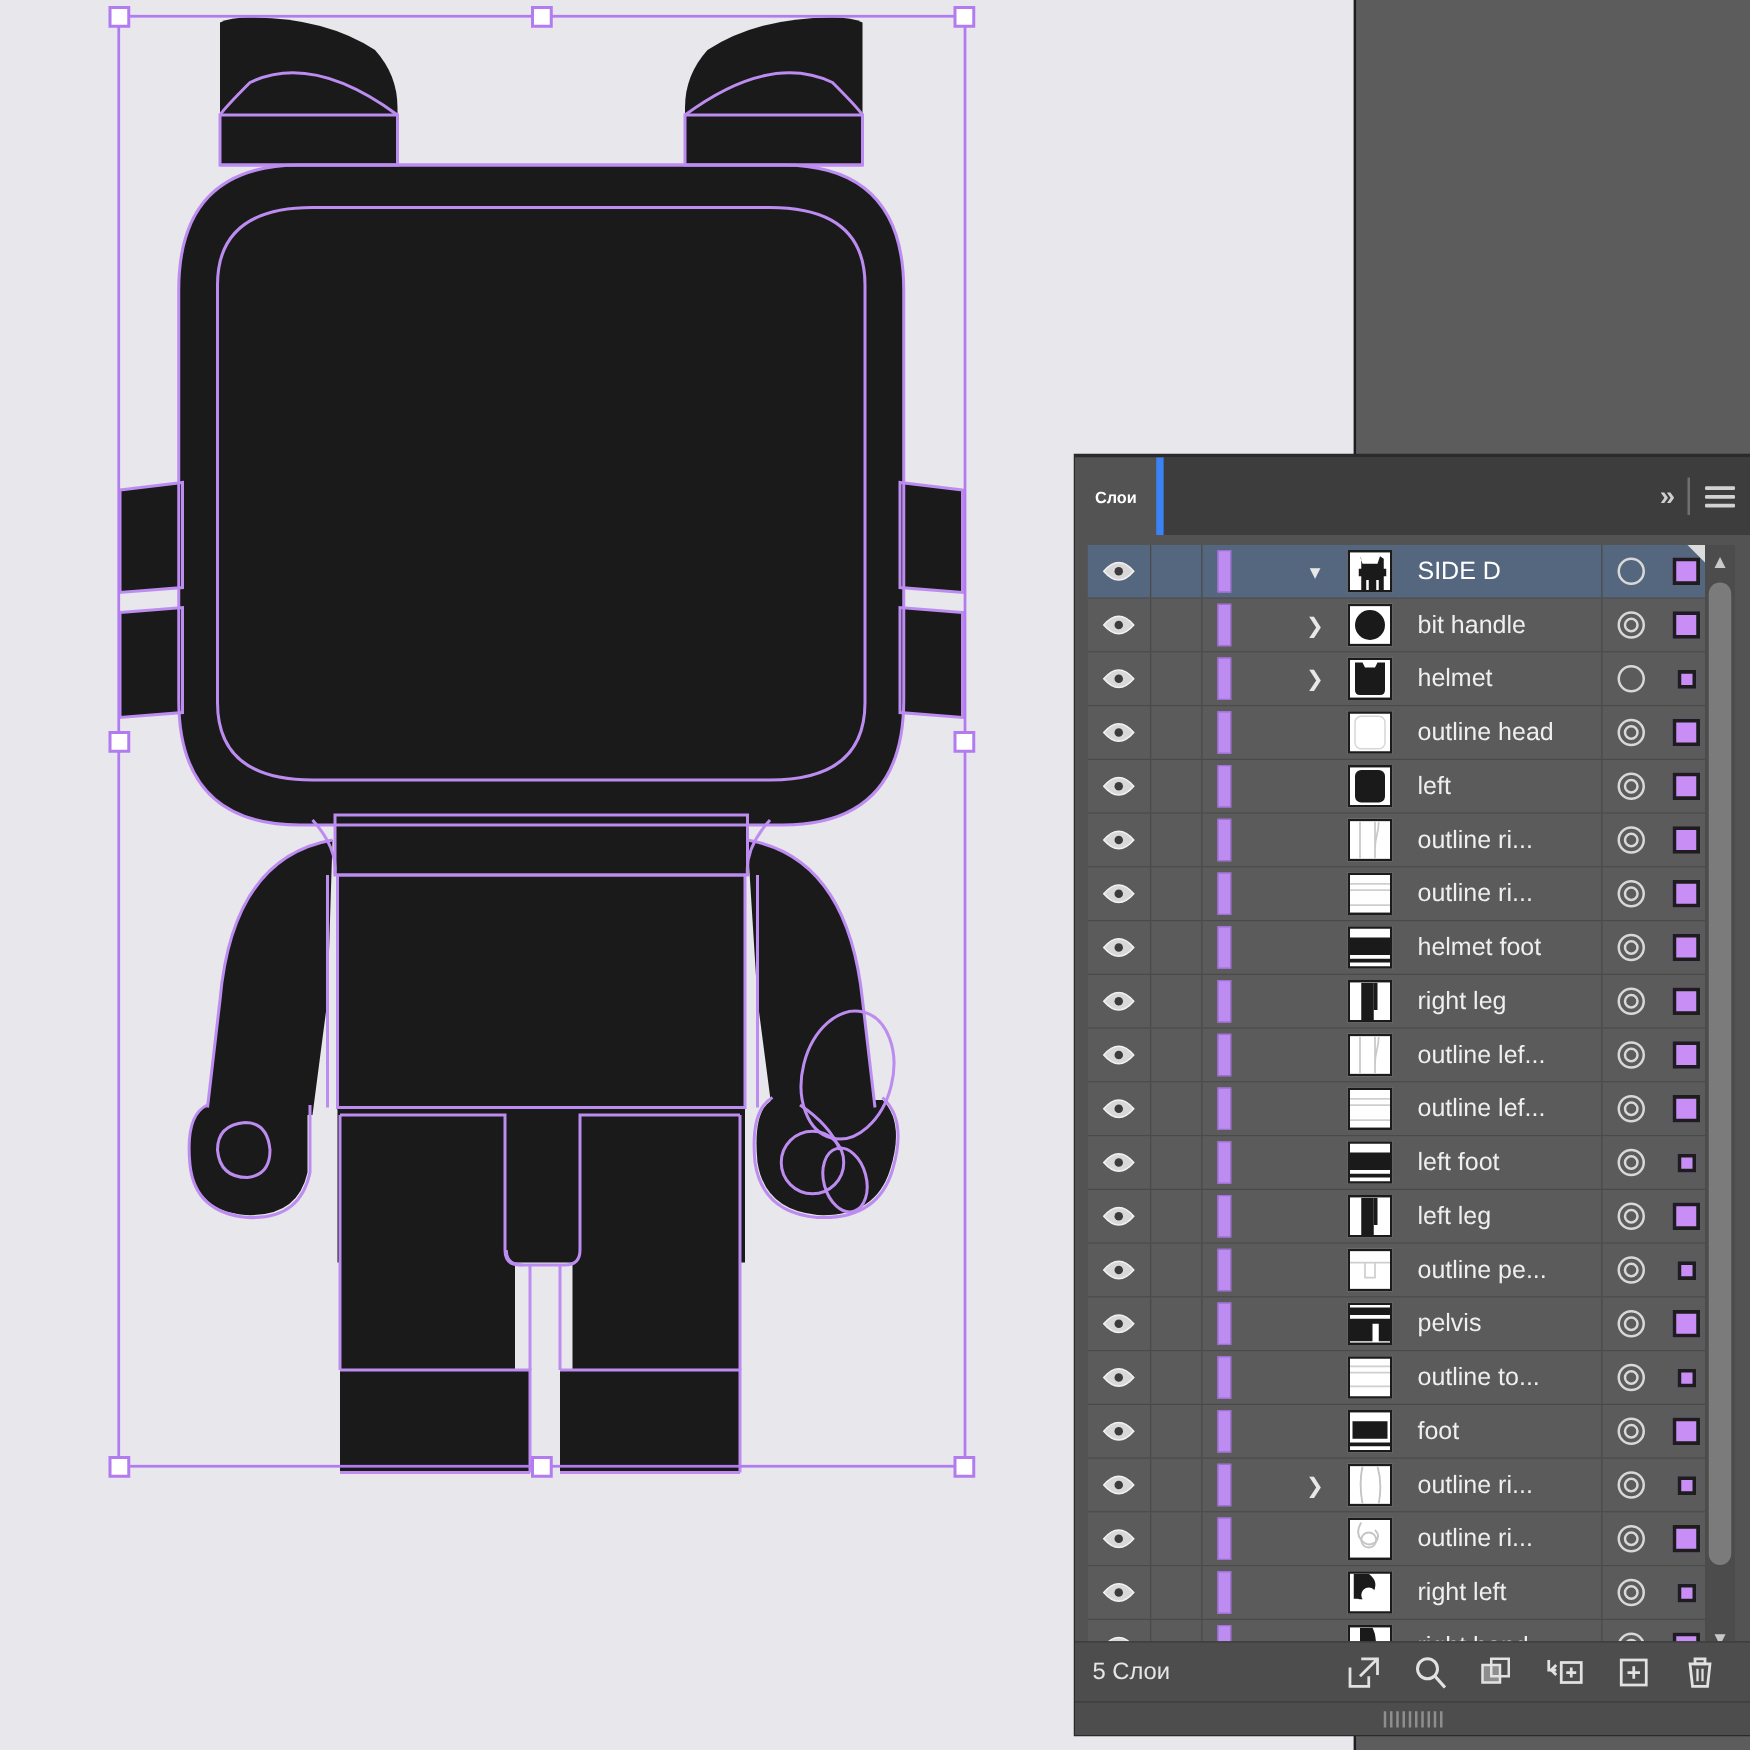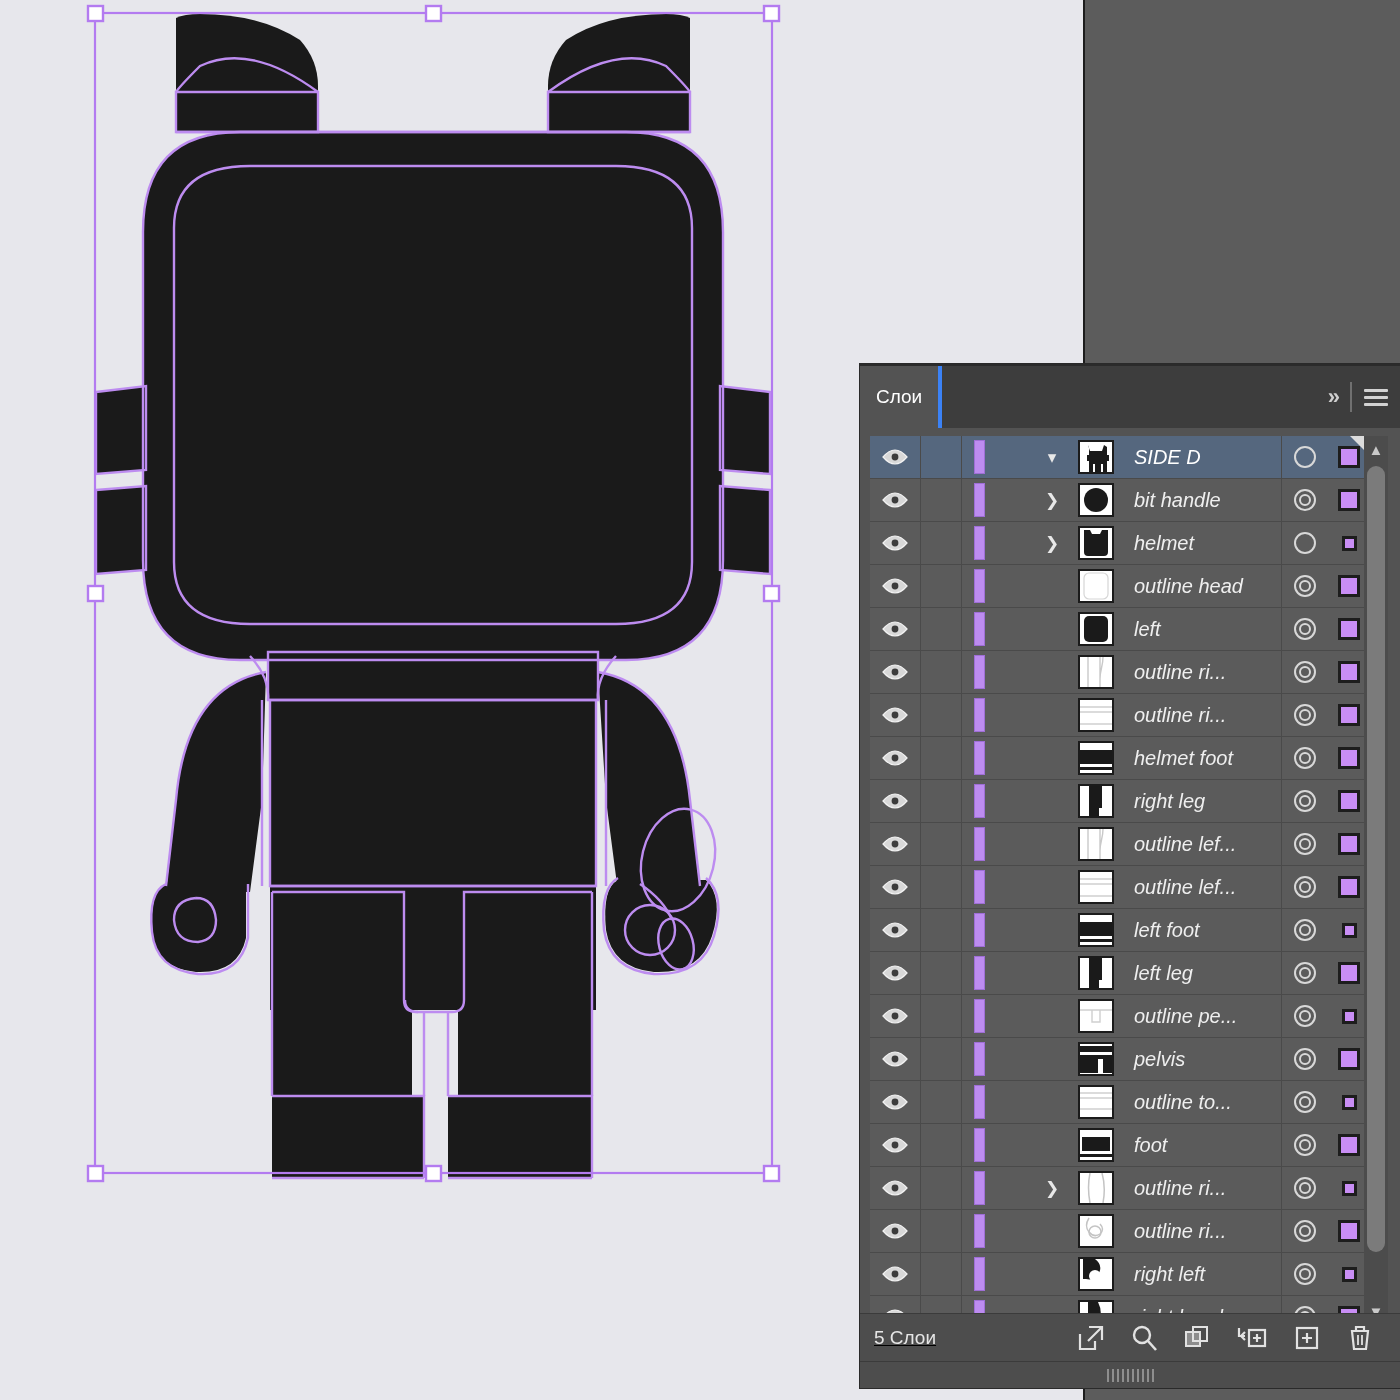--- a/index.html
+++ b/index.html
@@ -29,22 +29,22 @@
     box-shadow:0 0 0 1px #2a2a2a;
   }
   #panel-topline{position:absolute;left:0;top:0;width:540px;height:2px;background:#2b2b2b;}
 
   #tabbar{
     position:absolute;left:0;top:2px;width:540px;height:62px;
     background:#3d3d3d;display:flex;align-items:stretch;
   }
   .tab{
     display:flex;align-items:center;justify-content:center;
-    color:#b8b8b8;font-size:19px;font-weight:normal;
-    padding:0 16px;border-right:4px solid #3b82f6;
+    color:#b8b8b8;font-size:13px;font-weight:bold;
+    padding:0 16px;border-right:6px solid #3b82f6;
     background:#474747;white-space:nowrap;overflow:hidden;
   }
   .tab.active{background:#535353;color:#ffffff;}
   .tab-clip{max-width:148px;overflow:hidden;text-overflow:clip;display:block;}
   #tab-spacer{flex:1;background:#3d3d3d;border:0;}
   #tab-tools{
     display:flex;align-items:center;gap:12px;padding:0 12px;background:#3d3d3d;
   }
   .chev-more{color:#cfcfcf;font-size:22px;letter-spacing:-2px;font-weight:bold;}
   .vdiv{width:2px;height:30px;background:#707070;}
@@ -61,21 +61,21 @@
     border-bottom:1px solid #4a4a4a;background:#5b5b5b;
   }
   .row.sel{background:#55677e;}
   .c-eye{width:50px;height:100%;display:flex;align-items:center;justify-content:center;border-right:1px solid #4a4a4a;}
   .c-lock{width:40px;height:100%;border-right:1px solid #4a4a4a;}
   .c-color{width:52px;height:100%;display:flex;align-items:center;padding-left:12px;}
   .cbar{width:9px;height:32px;background:#bd8cf0;border:1px solid #9f6fd6;}
   .c-disc{width:52px;height:100%;display:flex;align-items:center;justify-content:center;}
   .c-thumb{width:46px;height:100%;display:flex;align-items:center;}
   .c-name{flex:1;height:100%;display:flex;align-items:center;padding-left:10px;
-          color:#efefef;font-size:20px;border-right:1px solid #4a4a4a;overflow:hidden;white-space:nowrap;font-style:italic;}
+          color:#efefef;font-size:20px;border-right:1px solid #4a4a4a;overflow:hidden;white-space:nowrap;}
   .row.sel .c-name{color:#ffffff;}
   .c-target{width:46px;height:100%;display:flex;align-items:center;justify-content:center;}
   .c-swatch{width:42px;height:100%;display:flex;align-items:center;justify-content:center;}
 
   .eye{width:26px;height:16px;}
   .disc-chev{color:#e8e8e8;font-size:17px;line-height:1;}
   .thumb{width:36px;height:34px;background:#fff;border:2px solid #1b1b1b;box-sizing:border-box;overflow:hidden;}
 
   .tgt{width:22px;height:22px;border-radius:50%;border:2px solid #d8d8d8;box-sizing:border-box;
        display:flex;align-items:center;justify-content:center;}
@@ -90,21 +90,21 @@
   }
 
   
   #vscroll{position:absolute;right:12px;top:72px;width:24px;height:888px;background:#4c4c4c;}
   #vs-up,#vs-dn{height:26px;display:flex;align-items:center;justify-content:center;color:#c9c9c9;font-size:15px;}
   #vs-thumb{position:absolute;left:3px;top:30px;width:18px;height:786px;background:#7b7b7b;border-radius:9px;}
 
   
   #footer{
     position:absolute;left:0;bottom:26px;width:540px;height:48px;
-    background:#4d4d4d;display:flex;align-items:center;border-top:1px solid #3b3b3b;text-decoration:underline;
+    background:#4d4d4d;display:flex;align-items:center;border-top:1px solid #3b3b3b;
   }
   #count{color:#e6e6e6;font-size:19px;padding-left:14px;width:190px;}
   #ftools{flex:1;display:flex;align-items:center;justify-content:space-around;padding-right:14px;}
   .fic{color:#e2e2e2;display:flex;align-items:center;justify-content:center;}
 
   #grip{
     position:absolute;left:0;bottom:0;width:540px;height:26px;background:#4d4d4d;
     display:flex;align-items:center;justify-content:center;border-top:1px solid #3b3b3b;
   }
   .gripbars{display:flex;gap:3px;}

